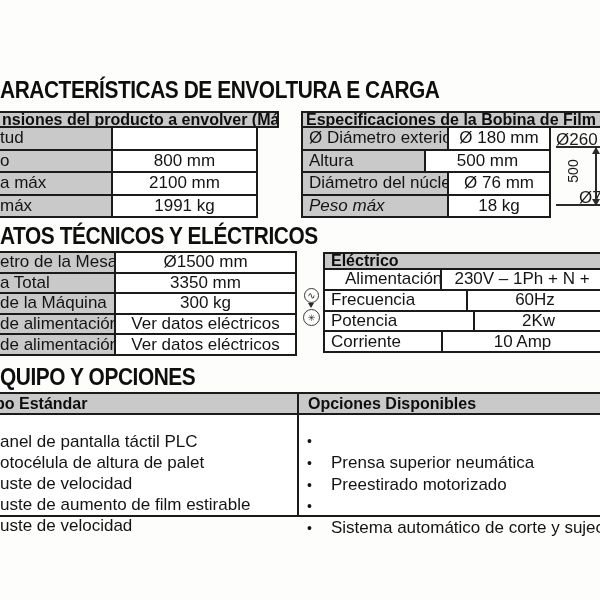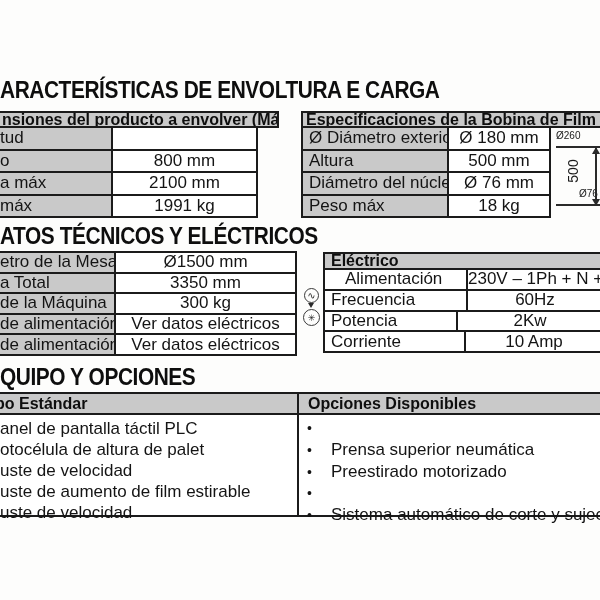--- a/index.html
+++ b/index.html
@@ -22,32 +22,32 @@
   .tbl { position:absolute; border:2px solid #1b1b1b; display:flex; flex-direction:column; background:#fff; }
   .trow { flex:1; display:flex; border-top:2px solid #1b1b1b; min-height:0; }
   .trow:first-child { border-top:none; }
   .tlabel {
     background:#c9c9c9; border-right:2px solid #1b1b1b; display:flex; align-items:center;
     font-size:17px; white-space:nowrap; overflow:hidden; padding-left:6px; flex:none;
   }
   .tlabel.white { background:#ffffff; }
   .tvalue { flex:1; display:flex; align-items:center; justify-content:center; font-size:17px; white-space:nowrap; }
 
-  .dim-text { position:absolute; font-size:10px; white-space:nowrap; color:#1a1a1a; }
+  .dim-text { position:absolute; font-size:17px; white-space:nowrap; color:#1a1a1a; }
   .leader { position:absolute; height:2px; background:#2a2a2a; }
   .vline { position:absolute; width:2px; background:#2a2a2a; }
   .arrow-up { position:absolute; width:0; height:0; border-left:4px solid transparent; border-right:4px solid transparent; border-bottom:7px solid #2a2a2a; }
   .arrow-down { position:absolute; width:0; height:0; border-left:4px solid transparent; border-right:4px solid transparent; border-top:7px solid #2a2a2a; }
 
   .sym-circle {
     position:absolute; border:1.6px solid #3a3a3a; border-radius:50%;
     display:flex; align-items:center; justify-content:center; color:#222; background:#fdfdfc;
   }
 
-  .list-col { position:absolute; font-size:17px; line-height:21px; white-space:nowrap; }
+  .list-col { position:absolute; font-size:17px; line-height:21px; white-space:nowrap;margin-top:13px; }
   .opt-item { display:flex; align-items:baseline; }
   .bullet { width:24px; font-size:14px; flex:none; }
 
   .divider-v { position:absolute; top:0; bottom:0; width:2px; background:#1b1b1b; }
 </style>
 </head>
 <body>
 
 <div id="canvas">
 
@@ -72,29 +72,29 @@
     </div>
   </div>
 
   <div class="hdr" style="left:301px; top:111px; width:303px; height:17px; padding-left:3px;">Especificaciones de la Bobina de Film Est</div>
   <div class="tbl" style="left:301px; top:126px; width:250px; height:92px;">
     <div class="trow">
       <div class="tlabel" style="width:146px;">Ø Diámetro exterior</div>
       <div class="tvalue">Ø 180 mm</div>
     </div>
     <div class="trow">
-      <div class="tlabel" style="width:146px;">Altura</div>
+      <div class="tlabel" style="width:123px;">Altura</div>
       <div class="tvalue">500 mm</div>
     </div>
     <div class="trow">
       <div class="tlabel" style="width:146px;">Diámetro del núcleo</div>
       <div class="tvalue">Ø 76 mm</div>
     </div>
     <div class="trow">
-      <div class="tlabel" style="width:146px;">Peso máx</div>
+      <div class="tlabel" style="width:146px;font-style:italic;">Peso máx</div>
       <div class="tvalue">18 kg</div>
     </div>
   </div>
 
   <div class="dim-text" style="left:556px; top:130px;">Ø260</div>
   <div class="leader" style="left:556px; top:146px; width:44px;"></div>
   <div class="dim-text" style="left:553px; top:163px; width:40px; text-align:center; transform:rotate(-90deg); font-size:14px;">500</div>
   <div class="dim-text" style="left:579px; top:188px;">Ø76</div>
   <div class="leader" style="left:556px; top:204px; width:44px;"></div>
   <div class="vline" style="left:595px; top:147px; height:59px;"></div>
@@ -130,33 +130,33 @@
       <span>∿</span>
     </div>
   <div class="arrow-down" style="left:308px; top:303px; border-left-width:3px; border-right-width:3px; border-top-width:5px;"></div>
   <div class="sym-circle" style="left:303px; top:309px; width:17px; height:17px; font-size:9px;">
       <span>✳</span>
     </div>
 
   <div class="hdr" style="left:323px; top:252px; width:281px; height:18px; padding-left:6px;">Eléctrico</div>
   <div class="tbl" style="left:323px; top:268px; width:281px; height:85px;">
     <div class="trow">
-      <div class="tlabel white" style="width:143px;padding-left:20px;">Alimentación</div>
+      <div class="tlabel white" style="width:117px;padding-left:20px;">Alimentación</div>
       <div class="tvalue">230V – 1Ph + N +</div>
     </div>
     <div class="trow">
       <div class="tlabel white" style="width:143px;">Frecuencia</div>
       <div class="tvalue">60Hz</div>
     </div>
     <div class="trow">
-      <div class="tlabel white" style="width:133px;">Potencia</div>
+      <div class="tlabel white" style="width:150px;">Potencia</div>
       <div class="tvalue">2Kw</div>
     </div>
     <div class="trow">
-      <div class="tlabel white" style="width:141px;">Corriente</div>
+      <div class="tlabel white" style="width:118px;">Corriente</div>
       <div class="tvalue">10 Amp</div>
     </div>
   </div>
 
   <div class="sec-title" style="top:365px;">QUIPO Y OPCIONES</div>
 
   <div class="hdr" style="left:-8px; top:392px; width:307px; height:23px; padding-left:1px;">po Estándar</div>
   <div class="hdr" style="left:297px; top:392px; width:307px; height:23px; padding-left:9px;">Opciones Disponibles</div>
 
   <div class="tbl" style="left:-8px; top:413px; width:612px; height:104px; flex-direction:row;">

